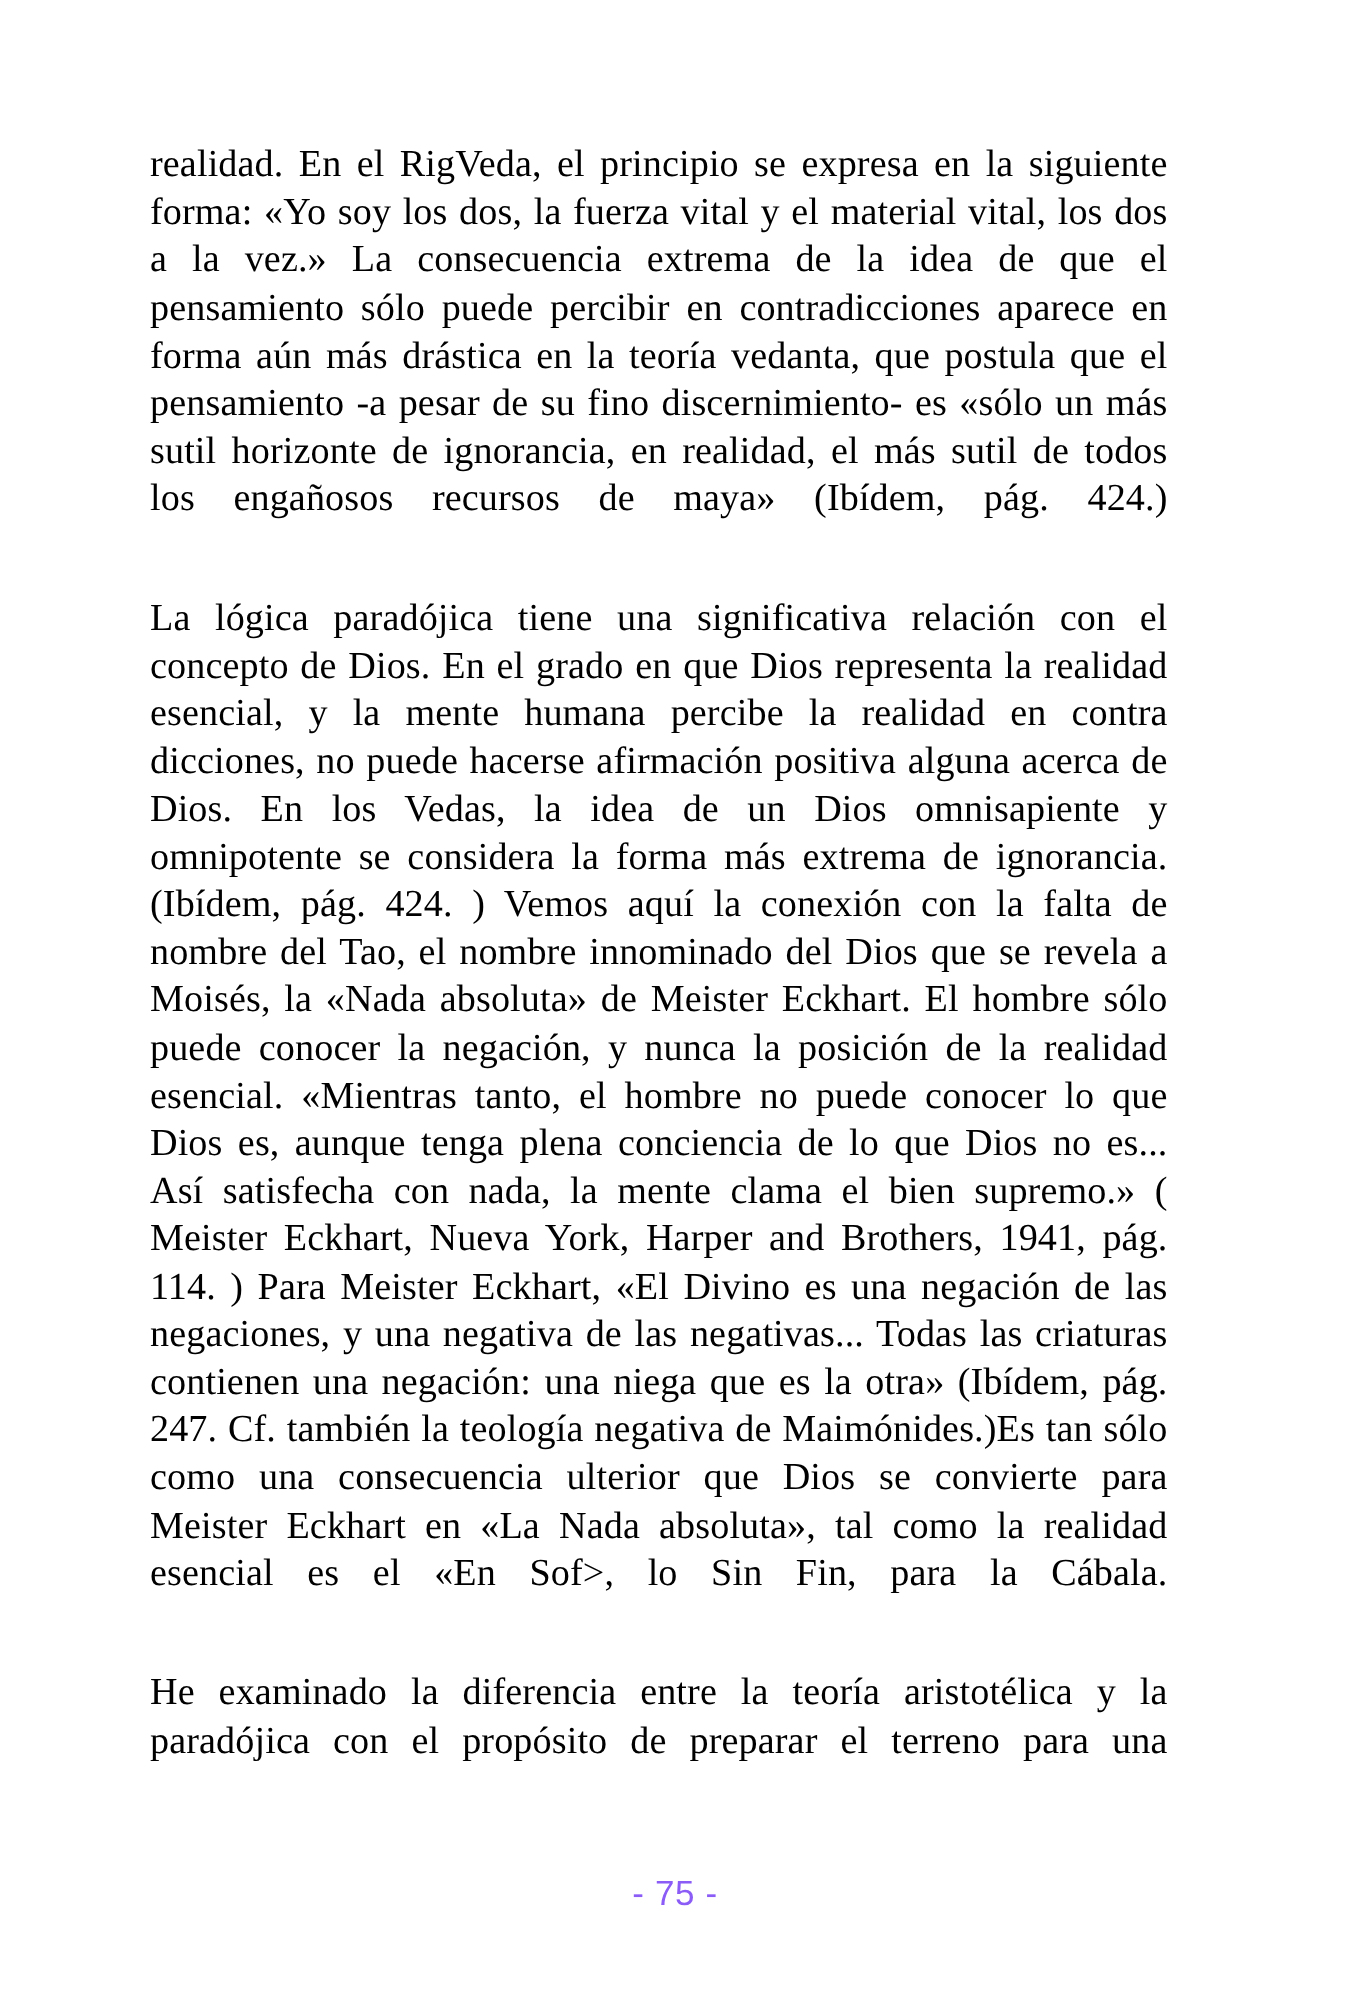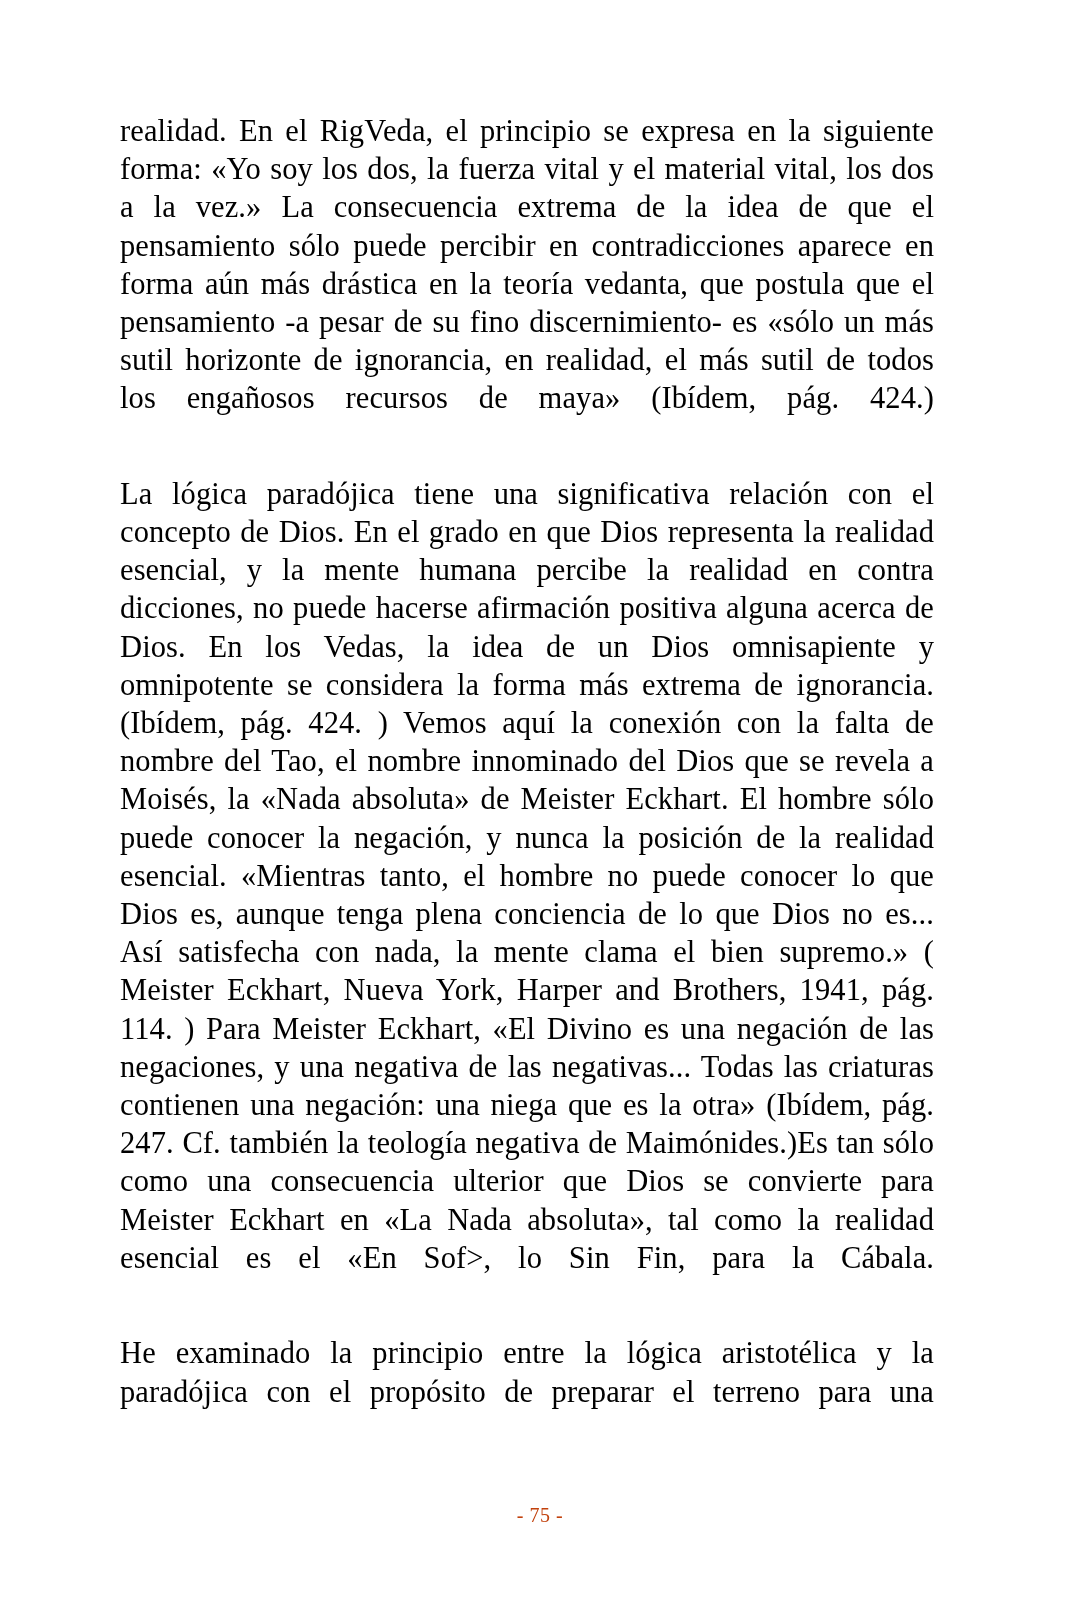--- a/index.html
+++ b/index.html
@@ -48,33 +48,33 @@
     display: inline-block;
     width: 100%;
   }
 
   .page-number {
     position: absolute;
     left: 0;
     right: 0;
     top: 1498px;
     text-align: center;
-    font-size: 20px;
+    font-size: 28px;
     line-height: 34px;
     letter-spacing: 0.5px;
-    font-family: Liberation Serif, serif;
-    color: #c2410c;
+    font-family: Liberation Sans, sans-serif;
+    color: #8b5cf6;
   }
 </style>
 </head>
 <body>
 
 <div class="page">
 
   <div class="text-column">
     <p class="para">realidad. En el RigVeda, el principio se expresa en la siguiente forma: «Yo soy los dos, la fuerza vital y el material vital, los dos a la vez.» La consecuencia extrema de la idea de que el pensamiento sólo puede percibir en contradicciones aparece en forma aún más drástica en la teoría vedanta, que postula que el pensamiento -a pesar de su fino discernimiento- es «sólo un más sutil horizonte de ignorancia, en realidad, el más sutil de todos los engañosos recursos de maya» (Ibídem, pág. 424.)</p>
     <p class="para">La lógica paradójica tiene una significativa relación con el concepto de Dios. En el grado en que Dios representa la realidad esencial, y la mente humana percibe la realidad en contra dicciones, no puede hacerse afirmación positiva alguna acerca de Dios. En los Vedas, la idea de un Dios omnisapiente y omnipotente se considera la forma más extrema de ignorancia. (Ibídem, pág. 424. ) Vemos aquí la conexión con la falta de nombre del Tao, el nombre innominado del Dios que se revela a Moisés, la «Nada absoluta» de Meister Eckhart. El hombre sólo puede conocer la negación, y nunca la posición de la realidad esencial. «Mientras tanto, el hombre no puede conocer lo que Dios es, aunque tenga plena conciencia de lo que Dios no es... Así satisfecha con nada, la mente clama el bien supremo.» ( Meister Eckhart, Nueva York, Harper and Brothers, 1941, pág. 114. ) Para Meister Eckhart, «El Divino es una negación de las negaciones, y una negativa de las negativas... Todas las criaturas contienen una negación: una niega que es la otra» (Ibídem, pág. 247. Cf. también la teología negativa de Maimónides.)Es tan sólo como una consecuencia ulterior que Dios se convierte para Meister Eckhart en «La Nada absoluta», tal como la realidad esencial es el «En Sof&gt;, lo Sin Fin, para la Cábala.</p>
-    <p class="para">He examinado la principio entre la lógica aristotélica y la paradójica con el propósito de preparar el terreno para una</p>
+    <p class="para">He examinado la diferencia entre la teoría aristotélica y la paradójica con el propósito de preparar el terreno para una</p>
   </div>
 
   <div class="page-number">- 75 -</div>
 
 </div>
 
 </body></html>

